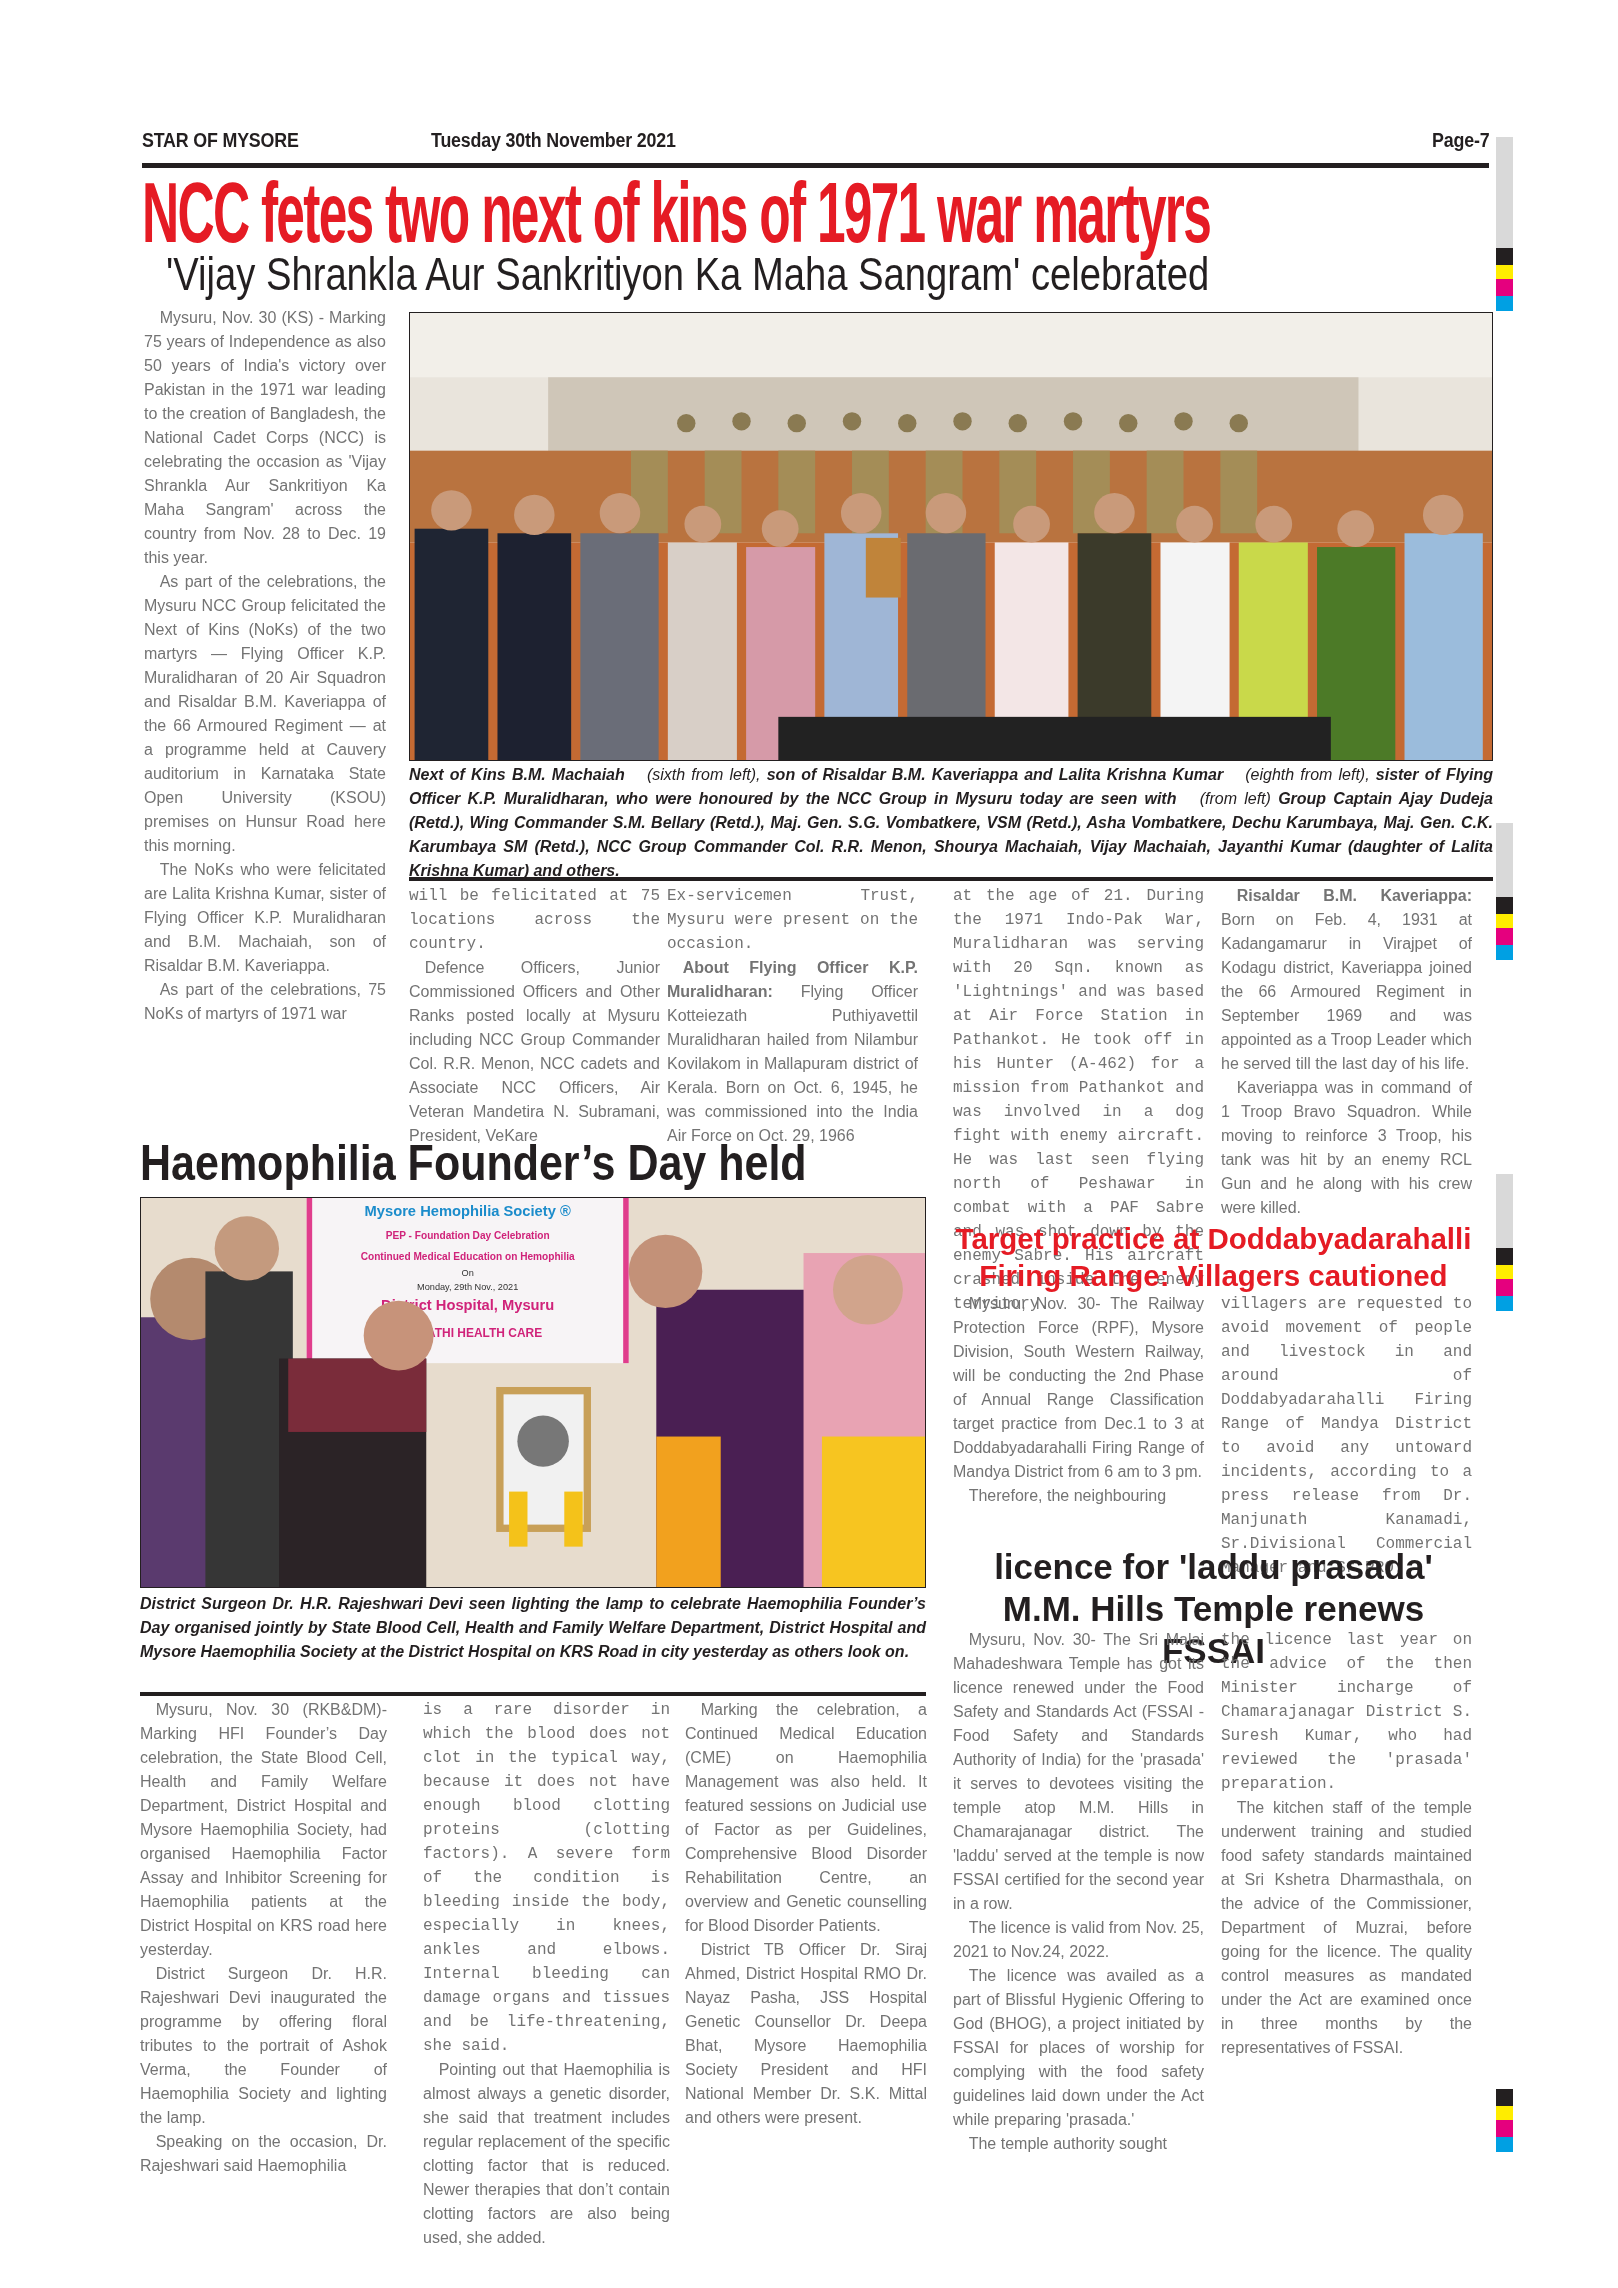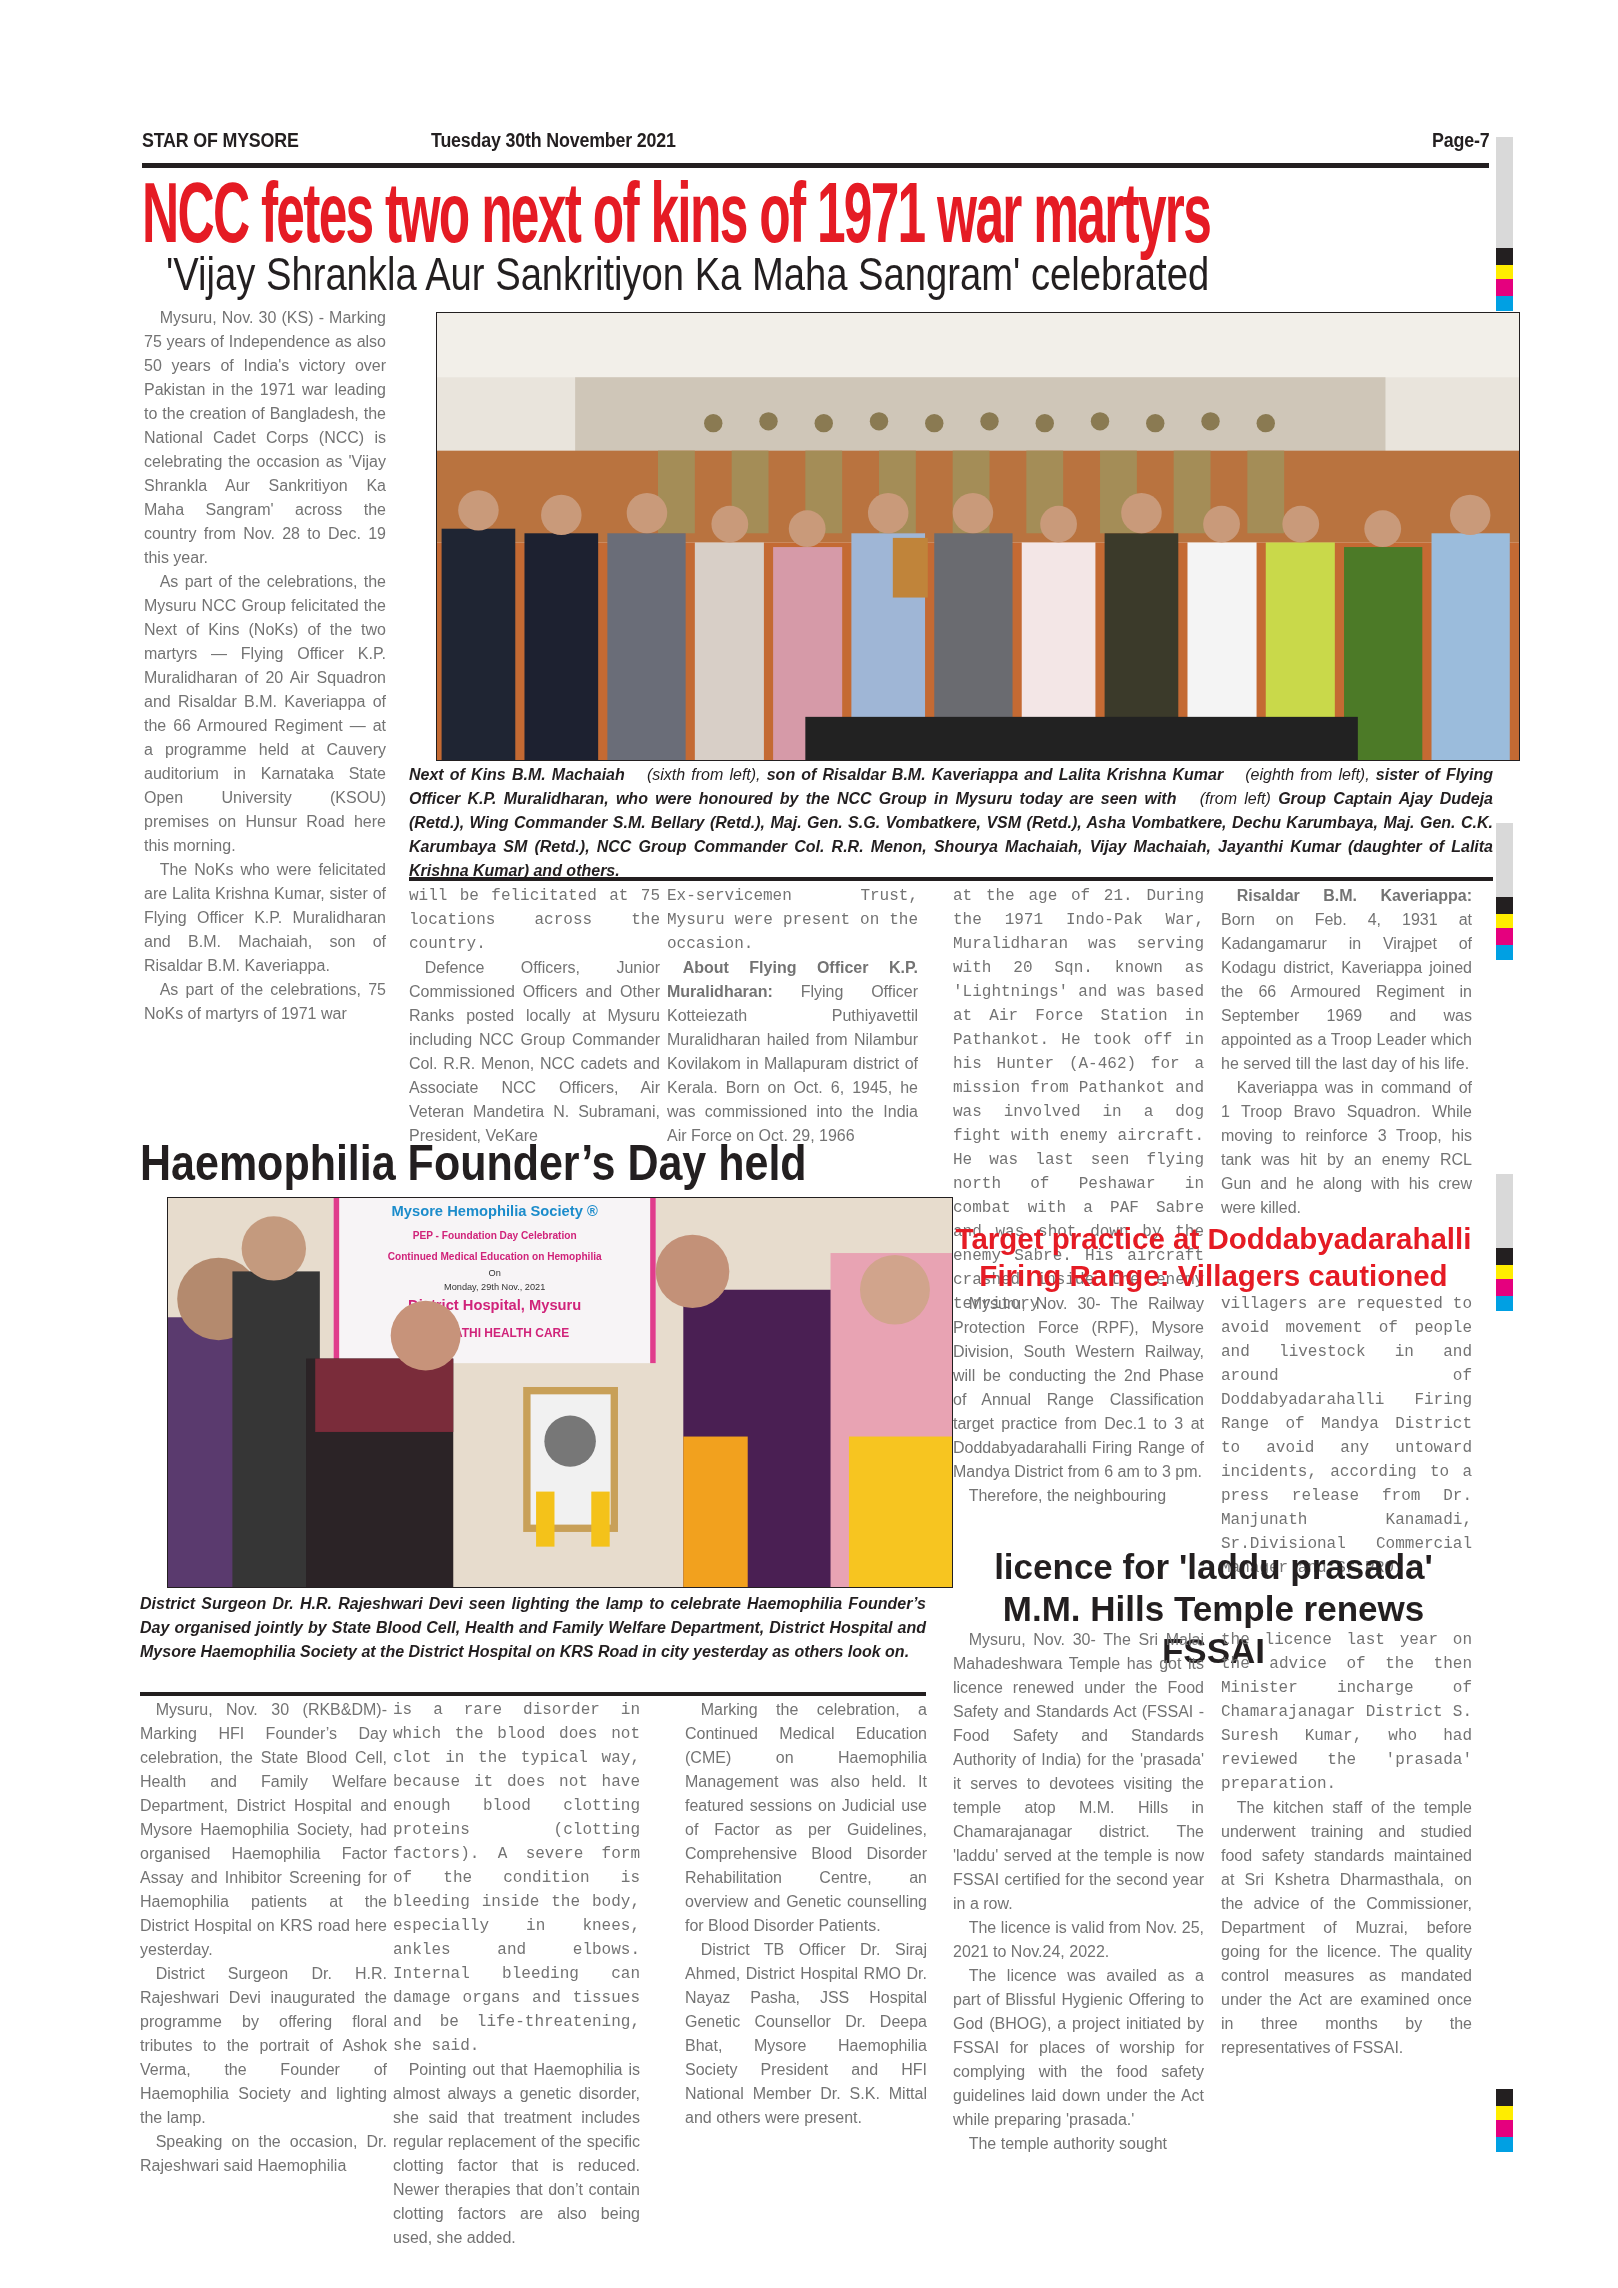--- a/index.html
+++ b/index.html
@@ -35,21 +35,21 @@
   
   .col {
     position: absolute; font-family: "Liberation Sans", sans-serif; font-size: 16px;
     line-height: 24px; text-align: justify; color: #737373;
   }
   .col p { text-indent: 15.7px; }
   .col p.noindent { text-indent: 0; font-family: Liberation Mono, monospace; }
   .col b { font-weight: bold; }
 
   
-  .photo { position: absolute; border: 1.8px solid #231f20; overflow: hidden; margin-left: 27px; }
+  .photo { position: absolute; border: 1.8px solid #231f20; overflow: hidden; }
   .photo svg { display: block; width: 100%; height: 100%; }
 
   .caption {
     position: absolute; font-family: "Liberation Sans", sans-serif; font-style: italic;
     font-weight: bold; font-size: 16px; line-height: 24px; text-align: justify; color: #231f20;
   }
   .caption .light { font-weight: normal; padding-left: 16px; }
   .caption-rule { position: absolute; height: 3.7px; background: #231f20; }
 
   .hd-black {
@@ -214,21 +214,21 @@
 </div>
 
 <div class="caption" style="left:140px; top:1592px; width:786px;">District Surgeon Dr. H.R. Rajeshwari Devi seen lighting the lamp to celebrate Haemophilia Founder’s Day organised jointly by State Blood Cell, Health and Family Welfare Department, District Hospital and Mysore Haemophilia Society at the District Hospital on KRS Road in city yesterday as others look on.</div>
 <div class="caption-rule" style="left:140px; top:1692px; width:786px;"></div>
 
 <div class="col" style="left:140px; top:1698px; width:247px;">
   <p>Mysuru, Nov. 30 (RKB&amp;DM)- Marking HFI Founder’s Day celebration, the State Blood Cell, Health and Family Welfare Department, District Hospital and Mysore Haemophilia Society, had organised Haemophilia Factor Assay and Inhibitor Screening for Haemophilia patients at the District Hospital on KRS road here yesterday.</p>
   <p>District Surgeon Dr. H.R. Rajeshwari Devi inaugurated the programme by offering floral tributes to the portrait of Ashok Verma, the Founder of Haemophilia Society and lighting the lamp.</p>
   <p>Speaking on the occasion, Dr. Rajeshwari said Haemophilia</p>
 </div>
-<div class="col" style="left:393px; top:1698px; width:247px;">
+<div class="col" style="left:423px; top:1698px; width:247px;">
   <p class="noindent">is a rare disorder in which the blood does not clot in the typical way, because it does not have enough blood clotting proteins (clotting factors). A severe form of the condition is bleeding inside the body, especially in knees, ankles and elbows. Internal bleeding can damage organs and tissues and be life-threatening, she said.</p>
   <p>Pointing out that Haemophilia is almost always a genetic disorder, she said that treatment includes regular replacement of the specific clotting factor that is reduced. Newer therapies that don’t contain clotting factors are also being used, she added.</p>
 </div>
 <div class="col" style="left:685px; top:1698px; width:242px;">
   <p>Marking the celebration, a Continued Medical Education (CME) on Haemophilia Management was also held. It featured sessions on Judicial use of Factor as per Guidelines, Comprehensive Blood Disorder Rehabilitation Centre, an overview and Genetic counselling for Blood Disorder Patients.</p>
   <p>District TB Officer Dr. Siraj Ahmed, District Hospital RMO Dr. Nayaz Pasha, JSS Hospital Genetic Counsellor Dr. Deepa Bhat, Mysore Haemophilia Society President and HFI National Member Dr. S.K. Mittal and others were present.</p>
 </div>
 
 <div class="hd-red" style="left:953px; top:1220px; width:521px;">
   <div>Target practice at Doddabyadarahalli</div>

